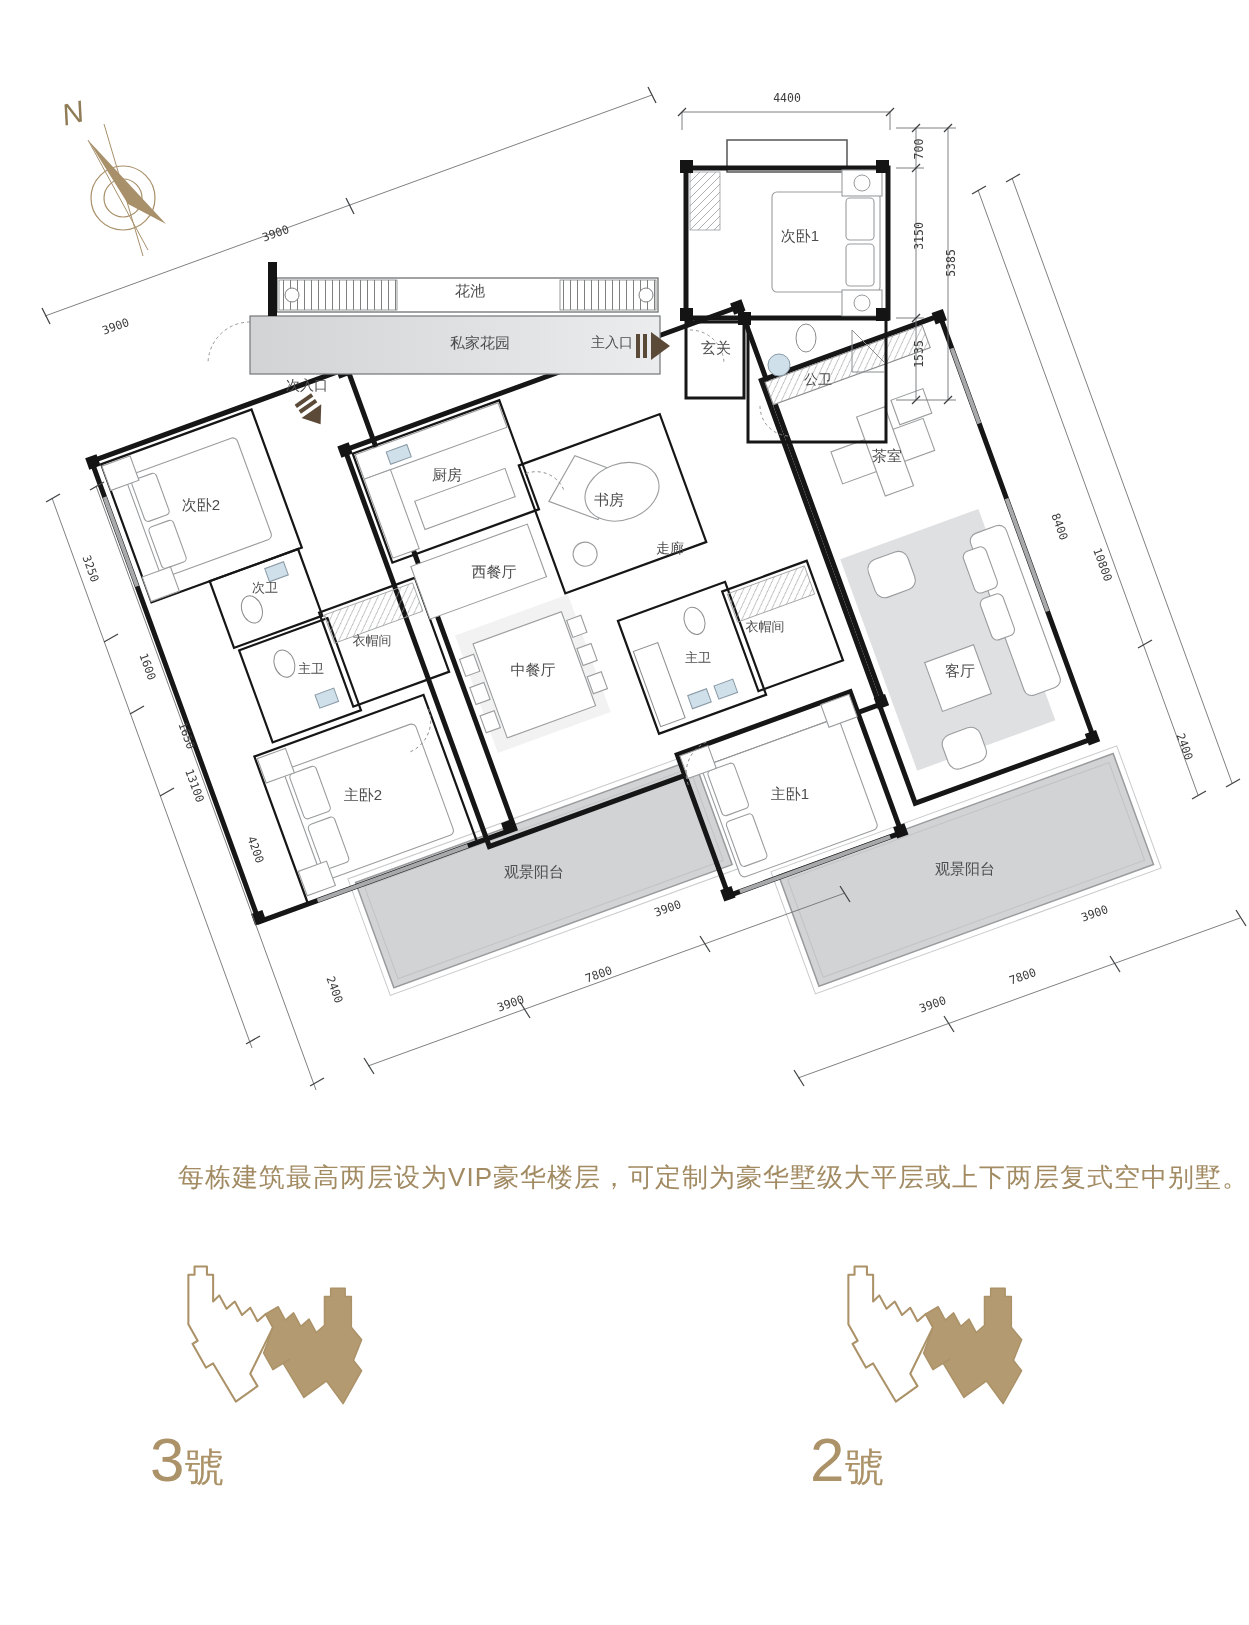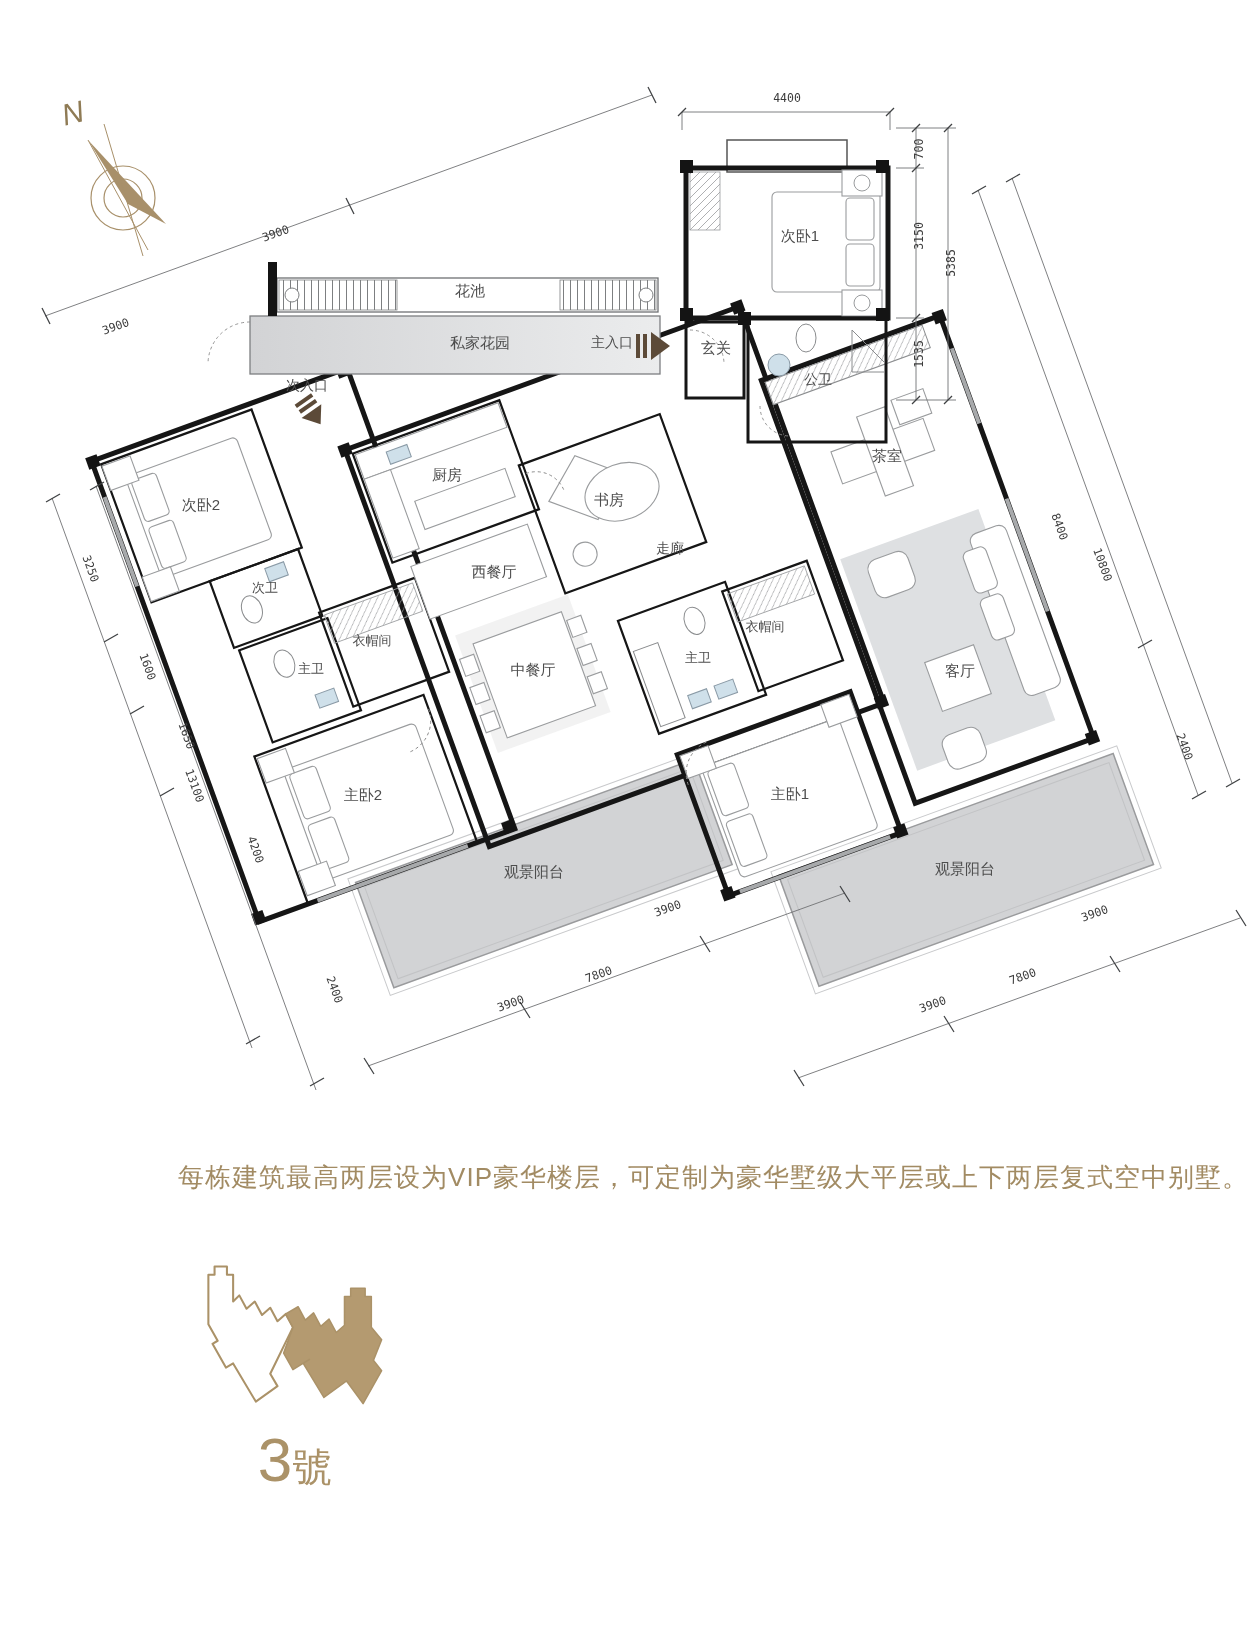--- a/index.html
+++ b/index.html
@@ -14,21 +14,21 @@
   .furn{fill:#ffffff;stroke:#9a9c9e;stroke-width:1.1;}
   .fixture{fill:#ffffff;stroke:#8a8c8e;stroke-width:1;}
   .water{fill:#cfe0ea;stroke:#8a9aa6;stroke-width:1;}
   .arc{fill:none;stroke:#8a8a8a;stroke-width:0.9;stroke-dasharray:3 3;}
   .pillar{fill:#141414;}
   .winline{stroke:#a7a9ab;stroke-width:4;}
   .caption{position:absolute;left:0;top:1160px;width:100%;text-align:right;
            color:#a28b63;font-size:26px;letter-spacing:1px;}
   .buildings{position:absolute;left:150px;top:1250px;width:950px;display:flex;
              justify-content:space-between;}
-  .building{width:290px;display:flex;flex-direction:column;align-items:center;}
+  .building{width:290px;display:flex;flex-direction:column;}
   .b-label{margin-top:14px;color:#ab9268;line-height:1;}
   .b-num{font-size:62px;font-weight:400;}
   .b-suffix{font-size:40px;font-weight:400;}
 </style>
 </head>
 <body>
 
 <div class="page">
 
 <svg class="plan-svg" width="1249" height="1120" viewBox="0 0 1249 1120">
@@ -356,15 +356,23 @@
 
 <div class="buildings">
   <div class="building">
     <svg width="250" height="165" viewBox="0 0 200 160">
       <use href="#bshape"></use>
     </svg>
     <div class="b-label">
       <span class="b-num">3</span><span class="b-suffix">號</span>
     </div>
   </div>
+  <div class="building">
+    <svg width="250" height="165" viewBox="0 0 200 160">
+      <use href="#bshape"></use>
+    </svg>
+    <div class="b-label">
+      <span class="b-num">2</span><span class="b-suffix">號</span>
+    </div>
+  </div>
 </div>
 
 </div>
 
 </body></html>

